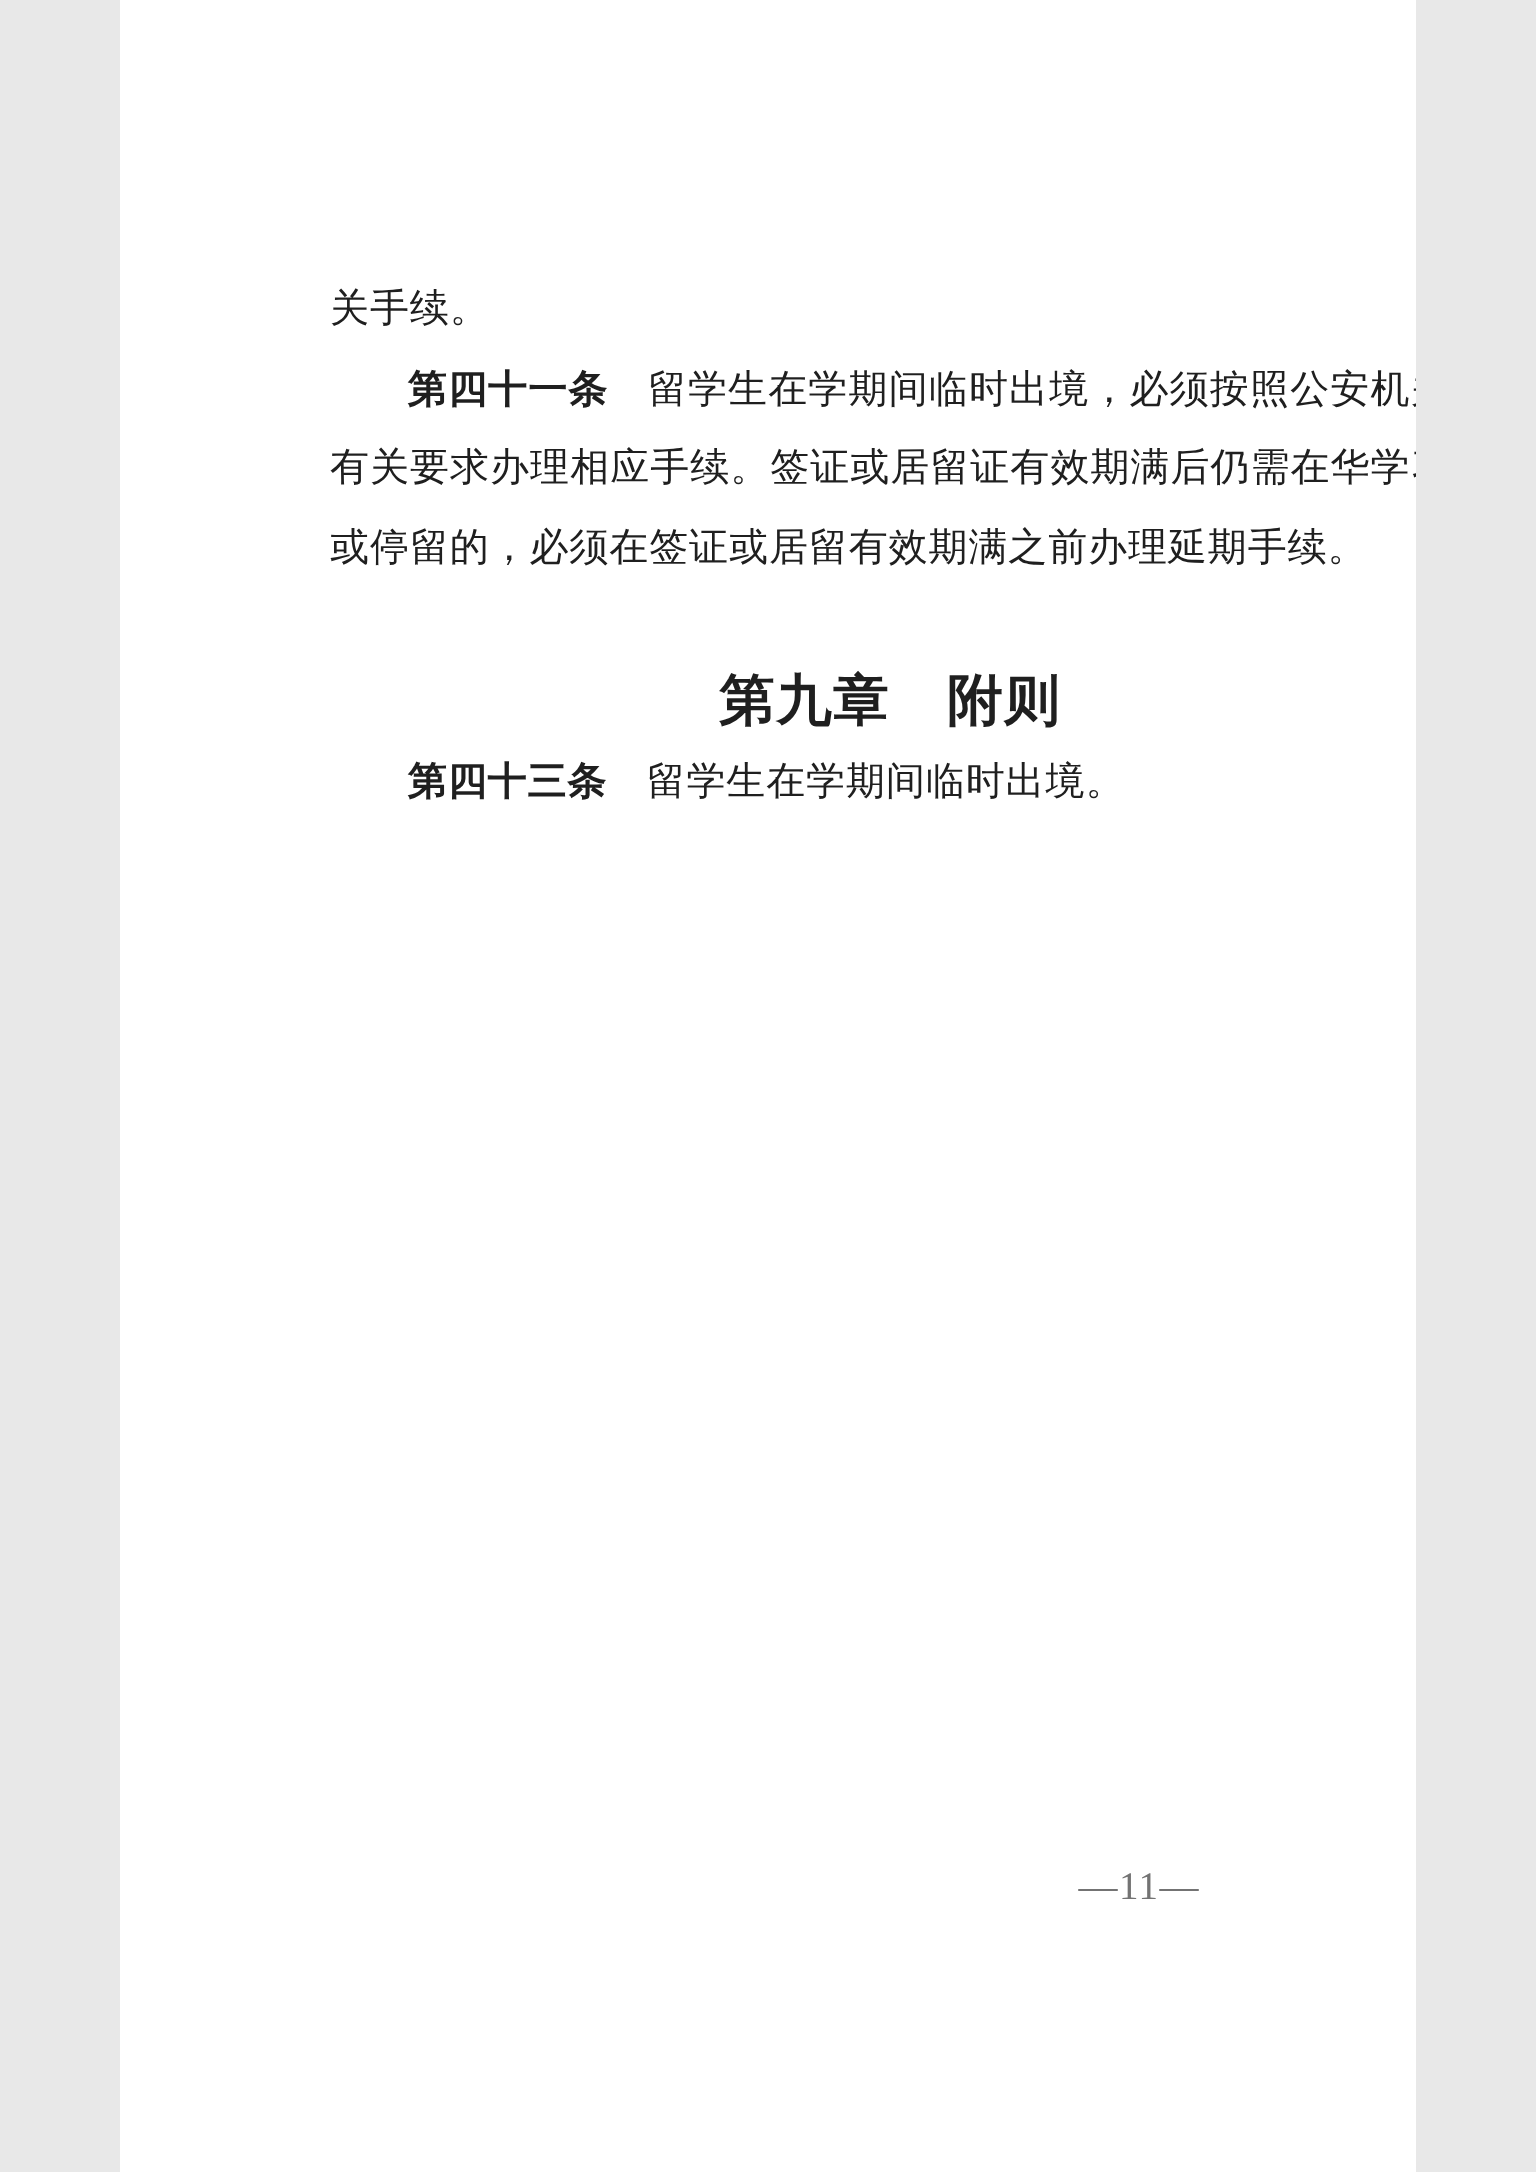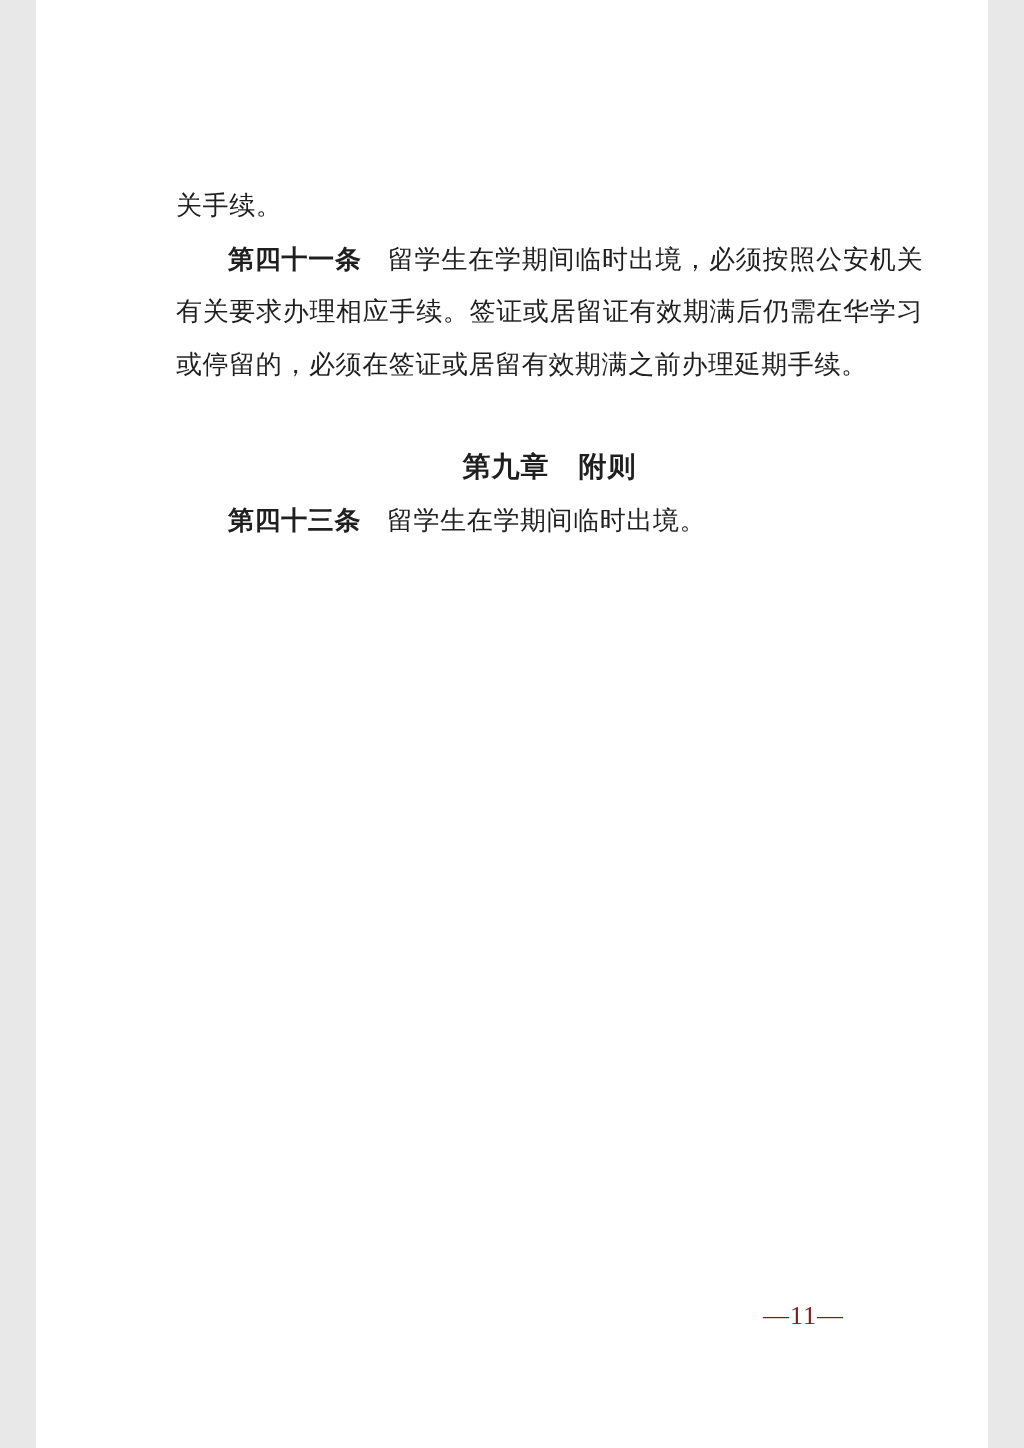--- a/index.html
+++ b/index.html
@@ -2,21 +2,21 @@
 <html><head>
 <meta charset="utf-8">
 <style>
   html, body {
     margin: 0;
     padding: 0;
     background: #e8e8e8;
   }
   .page {
     position: relative;
-    width: 952px;
+    width: 864px;
     height: 1448px;
     background: #ffffff;
     font-family: "Liberation Serif", "DejaVu Serif", serif;
     color: #1f1f1f;
     overflow: hidden;
     margin: 0 auto;
   }
   .content {
     position: absolute;
     left: 140px;
@@ -37,32 +37,32 @@
   .article-label {
     font-weight: bold;
     font-family: "Liberation Sans", "DejaVu Sans", sans-serif;
     margin-right: 1em;
   }
   .chapter-heading {
     font-weight: bold;
     font-family: "Liberation Sans", "DejaVu Sans", sans-serif;
     text-align: center;
     text-indent: 0;
-    font-size: 28px;
+    font-size: 37px;
     line-height: 52.5px;
     margin: 50px 0 0 0;
     letter-spacing: 1px;
   }
   .page-number {
     position: absolute;
-    top: 1301px;
+    top: 1243px;
     right: 144px;
     font-size: 26px;
     letter-spacing: 1px;
-    color: #7f1d1d;
+    color: #737373;
   }
 </style>
 </head>
 <body>
 
 <div class="page">
   <div class="content">
 
     <p class="para">关手续。</p>
 

